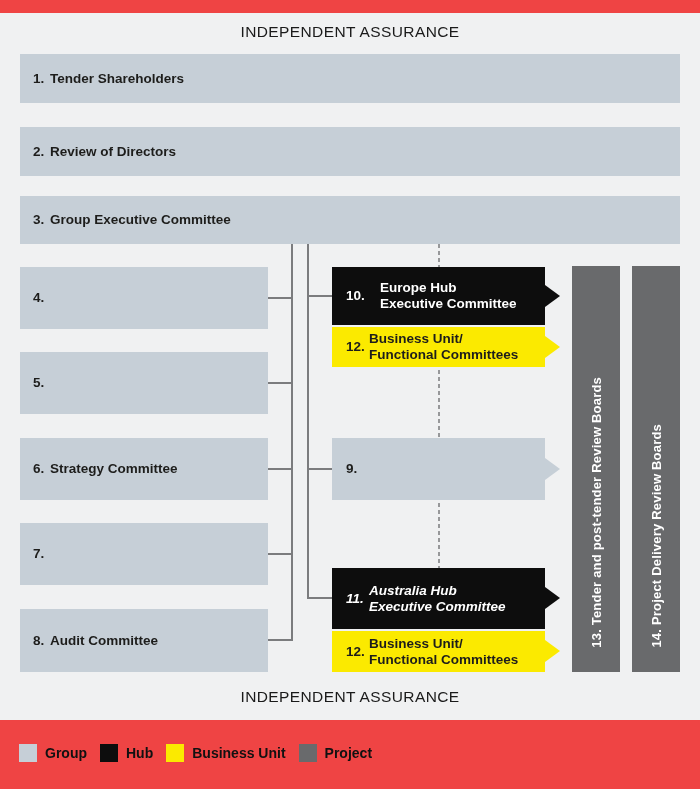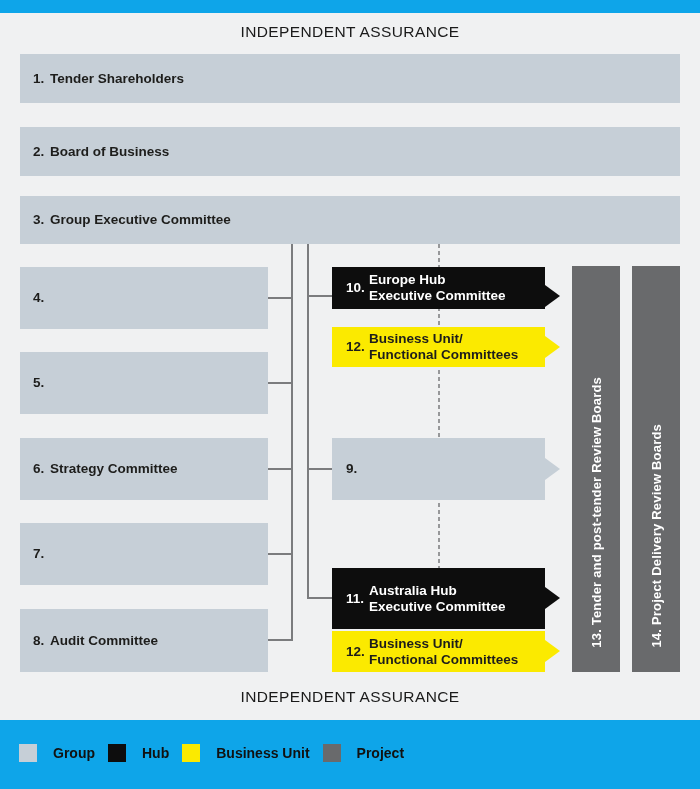--- a/index.html
+++ b/index.html
@@ -1,17 +1,17 @@
 <!DOCTYPE html>
 <html><head>
 <meta charset="utf-8">
 <style>
   html,body{margin:0;padding:0;background:#fff;}
   .canvas{
-    position:relative;width:700px;height:789px;background:#0ea5e9;
+    position:relative;width:700px;height:789px;background:#ef4444;
     font-family:"Liberation Sans",sans-serif;overflow:hidden;
   }
   .bg{position:absolute;left:0;top:13px;width:700px;height:707px;background:#f0f1f2;}
   .title{
     position:absolute;left:0;width:700px;text-align:center;
     font-size:15.5px;letter-spacing:.4px;color:#1a1a1a;font-weight:400;
   }
   .title.top{top:23px;}
   .title.bottom{top:688px;}
 
@@ -28,24 +28,24 @@
   .bu{background:#fbea00;color:#1d1d1b;}
 
   .b1{left:20px;top:54px;width:660px;height:49px;}
   .b2{left:20px;top:127px;width:660px;height:49px;}
   .b3{left:20px;top:196px;width:660px;height:48px;}
   .b4{left:20px;top:267px;width:248px;height:62px;}
   .b5{left:20px;top:352px;width:248px;height:62px;}
   .b6{left:20px;top:438px;width:248px;height:62px;}
   .b7{left:20px;top:523px;width:248px;height:62px;}
   .b8{left:20px;top:609px;width:248px;height:63px;}
-  .b10{left:332px;top:267px;width:213px;height:42px;}
+  .b10{left:332px;top:267px;width:213px;height:58px;gap:11px;}
   .b12a{left:332px;top:327px;width:213px;height:40px;}
   .b9{left:332px;top:438px;width:213px;height:62px;}
-  .b11{left:332px;top:568px;width:213px;height:61px;}
+  .b11{left:332px;top:568px;width:213px;height:61px;font-style:italic;}
   .b12b{left:332px;top:631px;width:213px;height:41px;}
 
   
   .vbar{
     position:absolute;top:266px;height:406px;width:48px;background:#696a6c;z-index:2;
     display:flex;justify-content:center;align-items:flex-end;box-sizing:border-box;padding-bottom:24px;
   }
   .vbar13{left:572px;}
   .vbar14{left:632px;}
   .vbar .vtext{
@@ -72,21 +72,21 @@
     border-top:11px solid transparent;border-bottom:11px solid transparent;border-left:15px solid #000;
   }
   .a10{top:285px;border-left-color:#0d0d0d;}
   .a12a{top:336px;border-left-color:#fbea00;}
   .a9{top:458px;border-left-color:#c6cfd7;}
   .a11{top:587px;border-left-color:#0d0d0d;}
   .a12b{top:640px;border-left-color:#fbea00;}
 
   
   .legend{position:absolute;left:19px;top:744px;display:flex;align-items:center;gap:13px;}
-  .leg-item{display:flex;align-items:center;gap:16px;}
+  .leg-item{display:flex;align-items:center;gap:8px;}
   .sw{width:18px;height:18px;flex:0 0 auto;}
   .sw-group{background:#c6cfd7;}
   .sw-hub{background:#0d0d0d;}
   .sw-bu{background:#fbea00;}
   .sw-project{background:#696a6c;}
   .leg-item .leg-label{font-size:14px;font-weight:700;color:#111111;}
 </style>
 </head>
 <body>
 
@@ -107,21 +107,21 @@
   <div class="line stubR sR10"></div>
   <div class="line stubR sR9"></div>
   <div class="line stubR sR11"></div>
 
   <div class="box g b1">
     <span class="num">1.</span>
     <span class="lbl">Tender Shareholders</span>
   </div>
   <div class="box g b2">
     <span class="num">2.</span>
-    <span class="lbl">Board of Business</span>
+    <span class="lbl">Review of Directors</span>
   </div>
   <div class="box g b3">
     <span class="num">3.</span>
     <span class="lbl">Group Executive Committee</span>
   </div>
 
   <div class="box g b4">
     <span class="num">4.</span>
   </div>
   <div class="box g b5">

